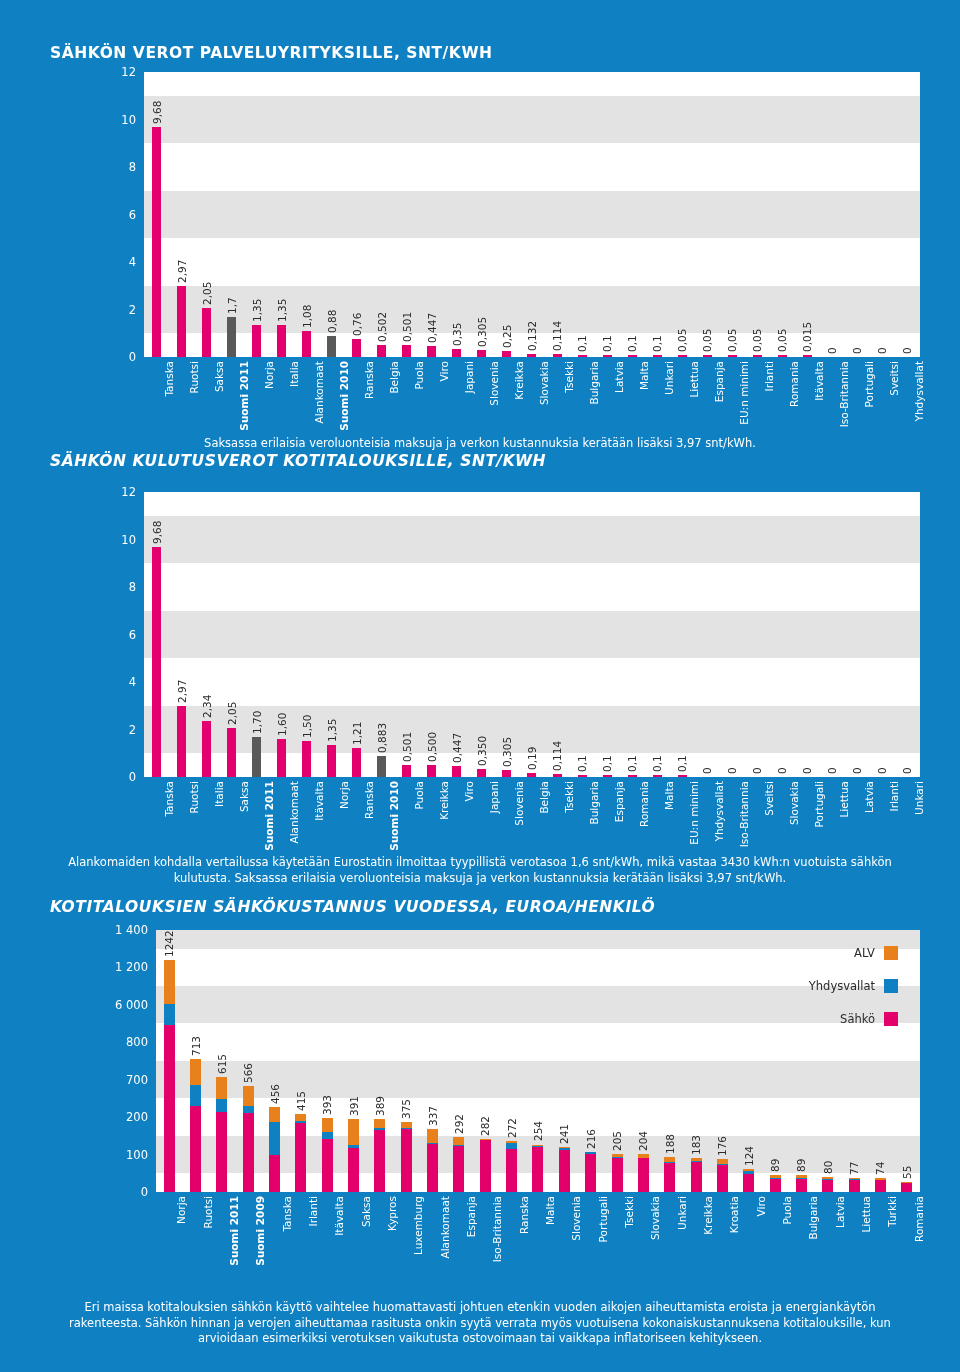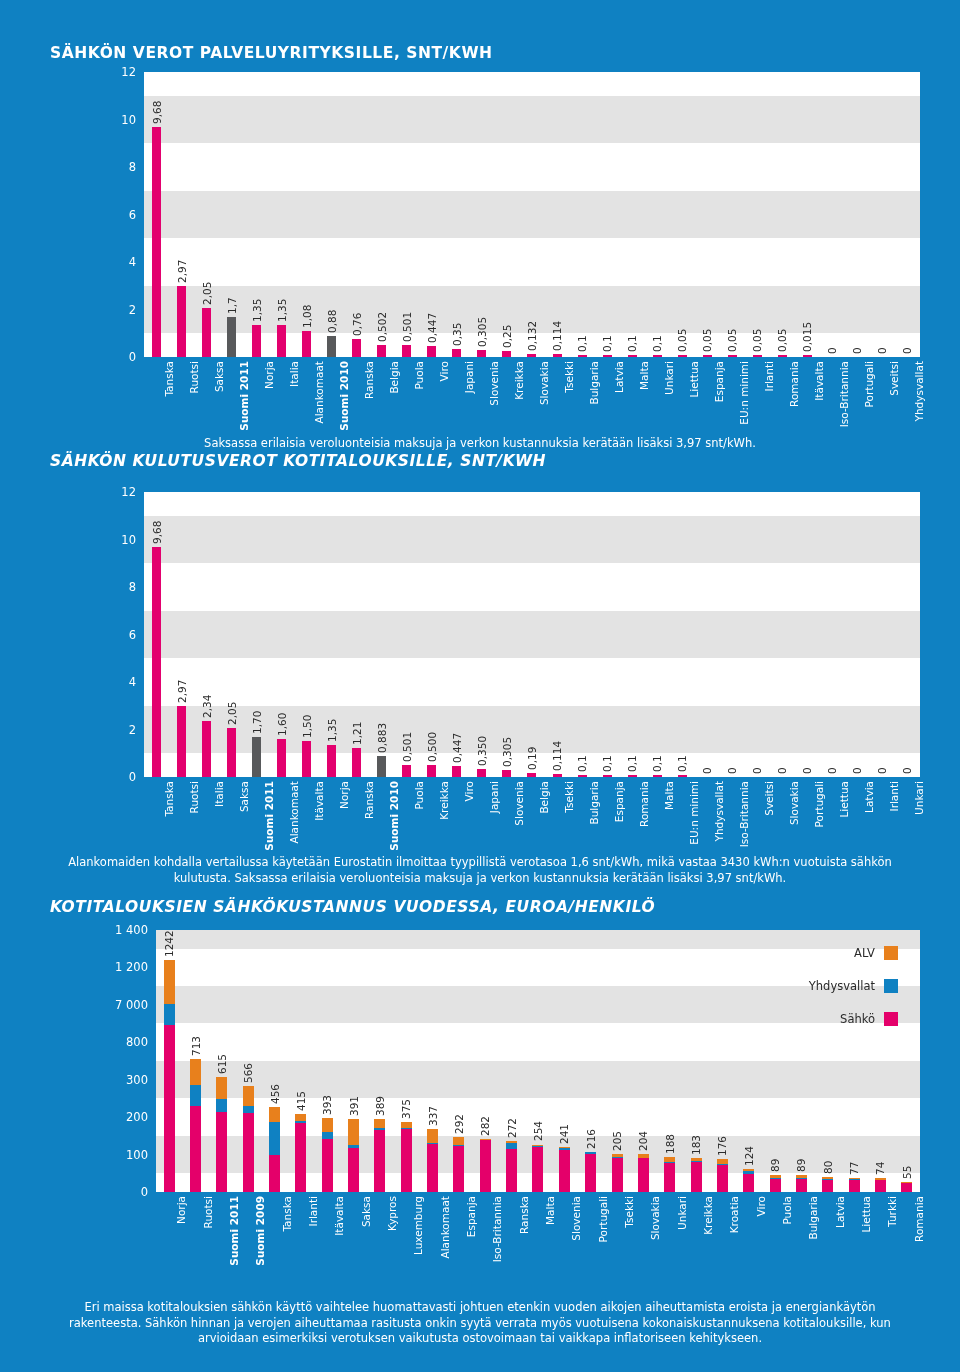--- a/index.html
+++ b/index.html
@@ -572,23 +572,23 @@
     <div class="note" style="position:absolute;left:60px;top:855px;width:840px;">Alankomaiden kohdalla vertailussa käytetään Eurostatin ilmoittaa tyypillistä verotasoa 1,6 snt/kWh, mikä vastaa 3430 kWh:n vuotuista sähkön kulutusta. Saksassa erilaisia veroluonteisia maksuja ja verkon kustannuksia kerätään lisäksi 3,97 snt/kWh.</div>
   </div>
 
   <div class="chart" style="position:absolute;left:0;top:0;width:960px;">
     <div class="section-title" style="position:absolute;left:50px;top:898px;font-style:italic;">KOTITALOUKSIEN SÄHKÖKUSTANNUS VUODESSA, EUROA/HENKILÖ</div>
 
     <div class="plot-wrap" style="position:absolute;left:100px;top:930px;width:820px;height:262px;">
       <div class="yaxis" style="width:52px;height:262px;">
         <span class="ytick" style="top:0px;">1 400</span>
         <span class="ytick" style="top:37.43px;">1 200</span>
-        <span class="ytick" style="top:74.86px;">7 000</span>
+        <span class="ytick" style="top:74.86px;">6 000</span>
         <span class="ytick" style="top:112.29px;">800</span>
-        <span class="ytick" style="top:149.71px;">300</span>
+        <span class="ytick" style="top:149.71px;">700</span>
         <span class="ytick" style="top:187.14px;">200</span>
         <span class="ytick" style="top:224.57px;">100</span>
         <span class="ytick" style="top:262px;">0</span>
       </div>
       <div class="plot" id="plot3" style="left:56px;top:0;width:764px;height:262px;">
         <div class="band" style="top:0px;height:18.7px;"></div>
         <div class="band" style="top:56.1px;height:37.4px;"></div>
         <div class="band" style="top:131px;height:37.4px;"></div>
         <div class="band" style="top:205.9px;height:37.4px;"></div>
         <div class="bars" id="bars3">

